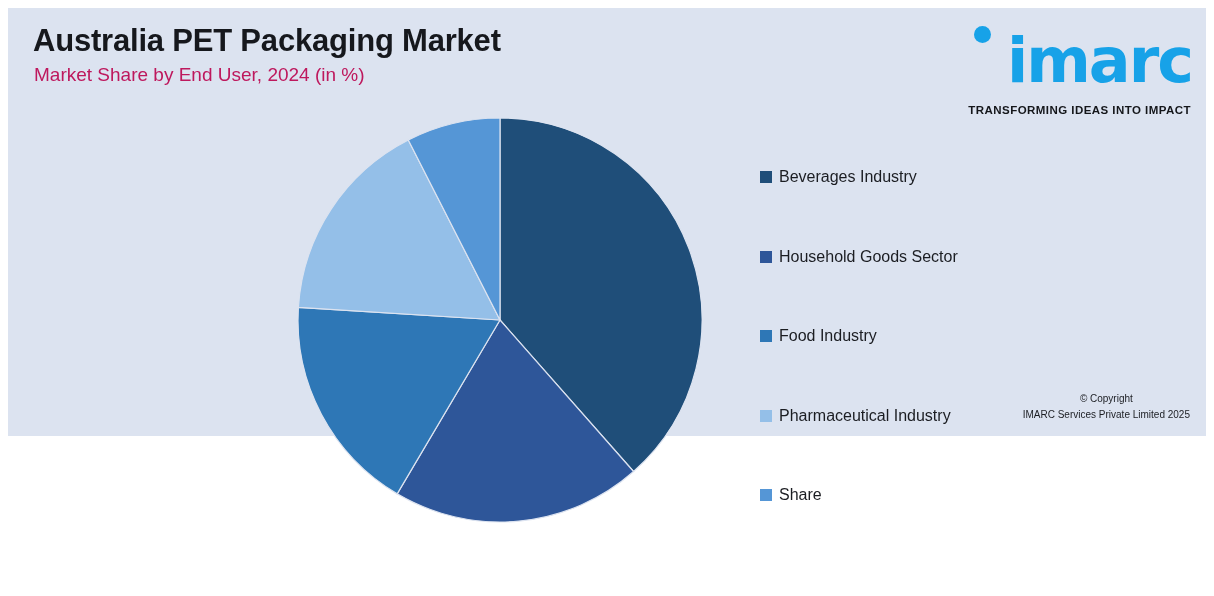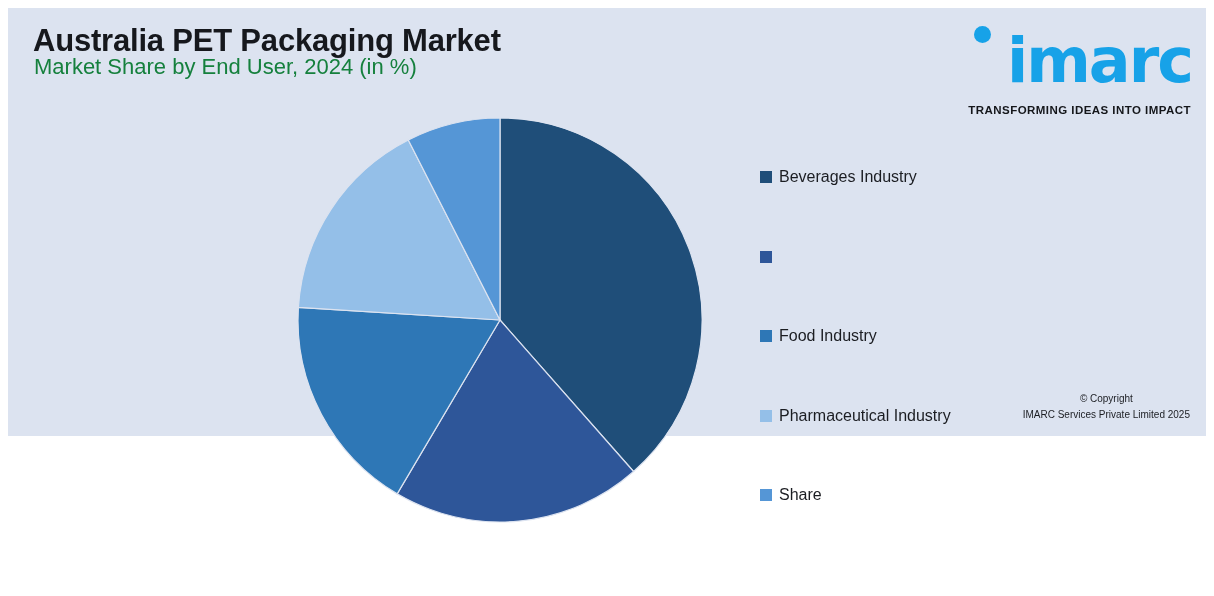--- a/index.html
+++ b/index.html
@@ -36,24 +36,24 @@
     top: 15px;
     font-size: 31px;
     font-weight: bold;
     color: #16181d;
     letter-spacing: -0.2px;
     white-space: nowrap;
   }
   #subtitle {
     position: absolute;
     left: 26px;
-    top: 46px;
-    font-size: 22px;
+    top: 56px;
+    font-size: 19px;
     font-weight: normal;
-    color: #15803d;
+    color: #be185d;
     white-space: nowrap;
   }
   
   #logo {
     position: absolute;
     right: 14px;
     top: 14px;
     width: 240px;
     height: 96px;
     text-align: center;
@@ -166,20 +166,21 @@
     </svg>
   </div>
 
   <div id="legend">
     <div class="legend-item">
       <span class="legend-swatch" style="background: rgb(31, 78, 121);"></span>
       <span class="legend-label">Beverages Industry</span>
     </div>
     <div class="legend-item">
       <span class="legend-swatch" style="background: rgb(46, 86, 153);"></span>
+      <span class="legend-label">Household Goods Sector</span>
     </div>
     <div class="legend-item">
       <span class="legend-swatch" style="background: rgb(46, 119, 182);"></span>
       <span class="legend-label">Food Industry</span>
     </div>
     <div class="legend-item">
       <span class="legend-swatch" style="background: rgb(148, 191, 232);"></span>
       <span class="legend-label">Pharmaceutical Industry</span>
     </div>
     <div class="legend-item">

